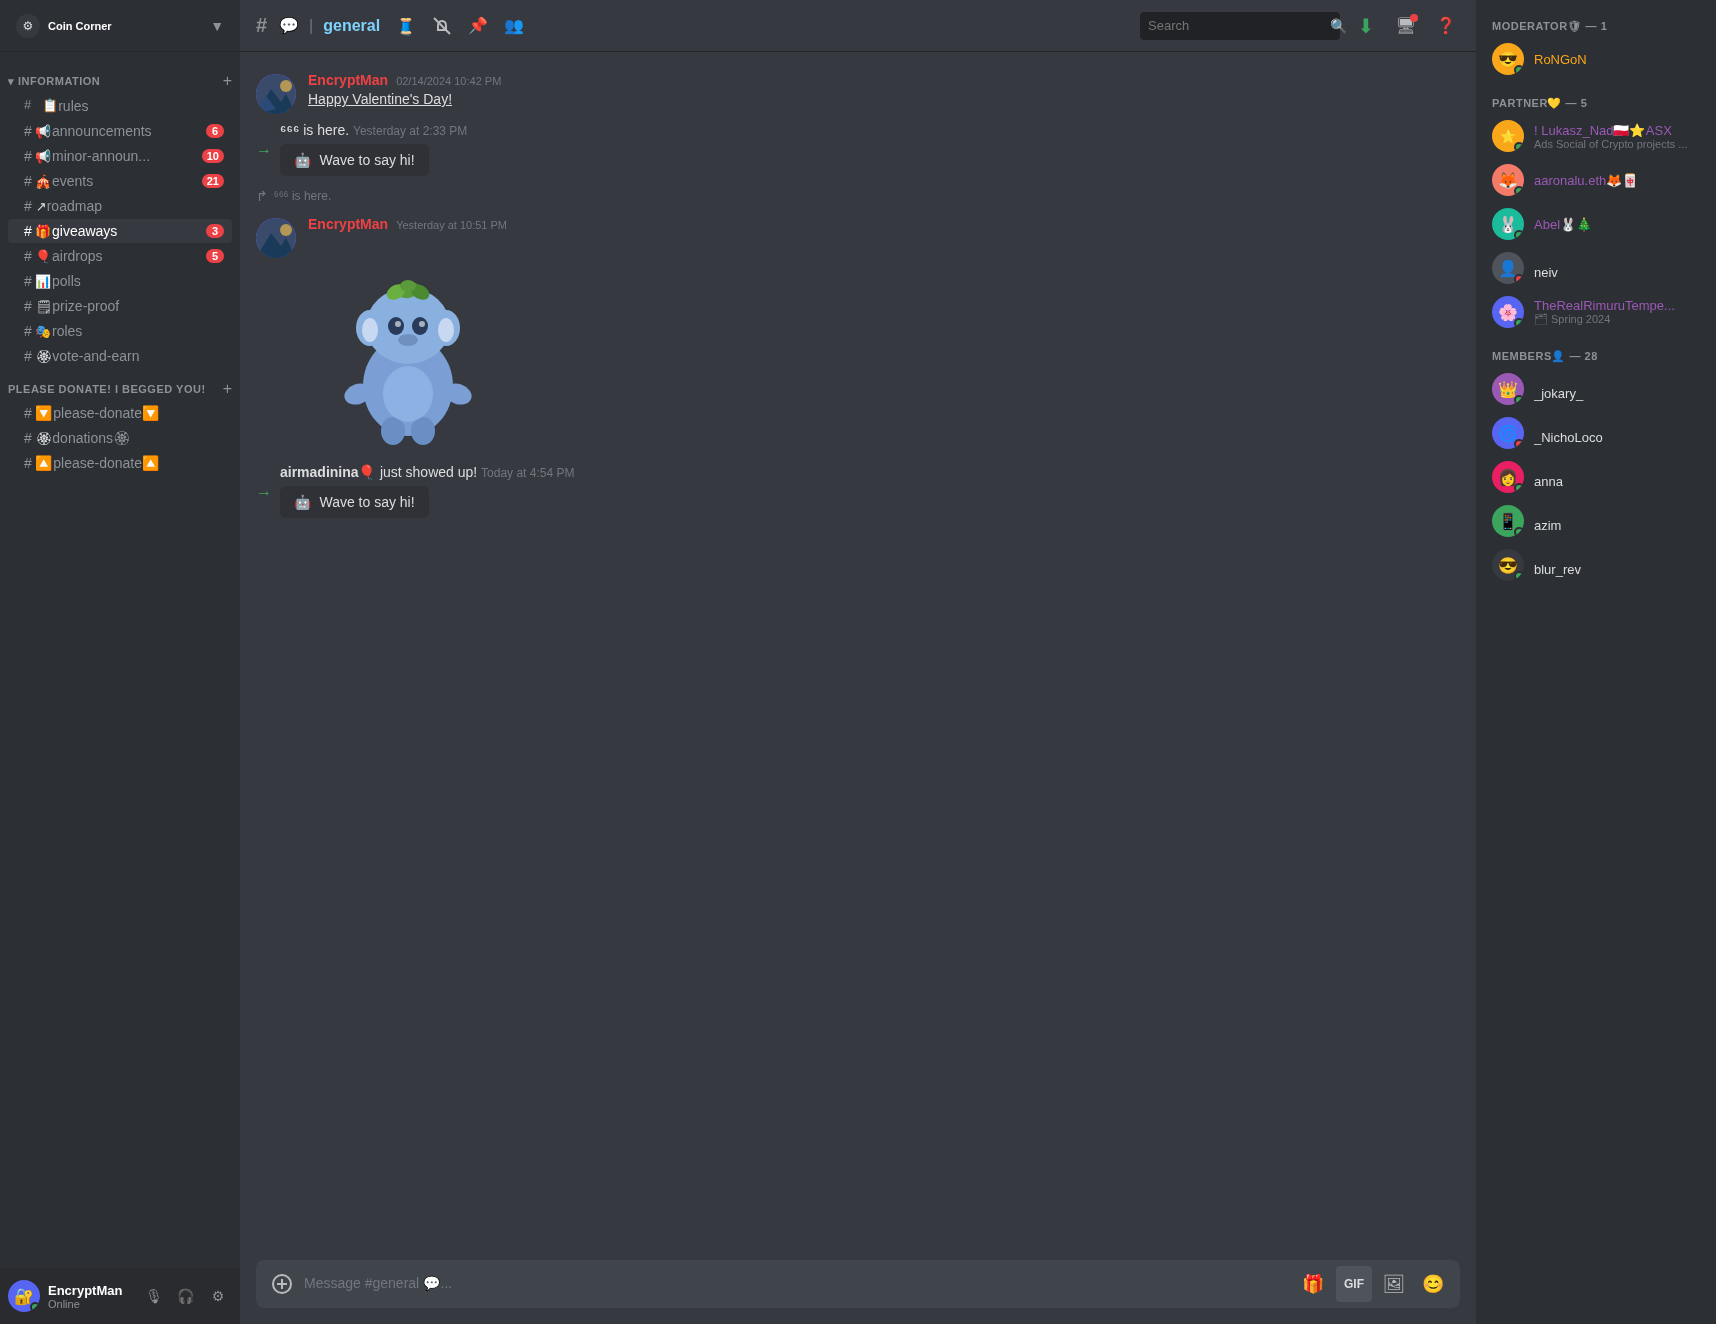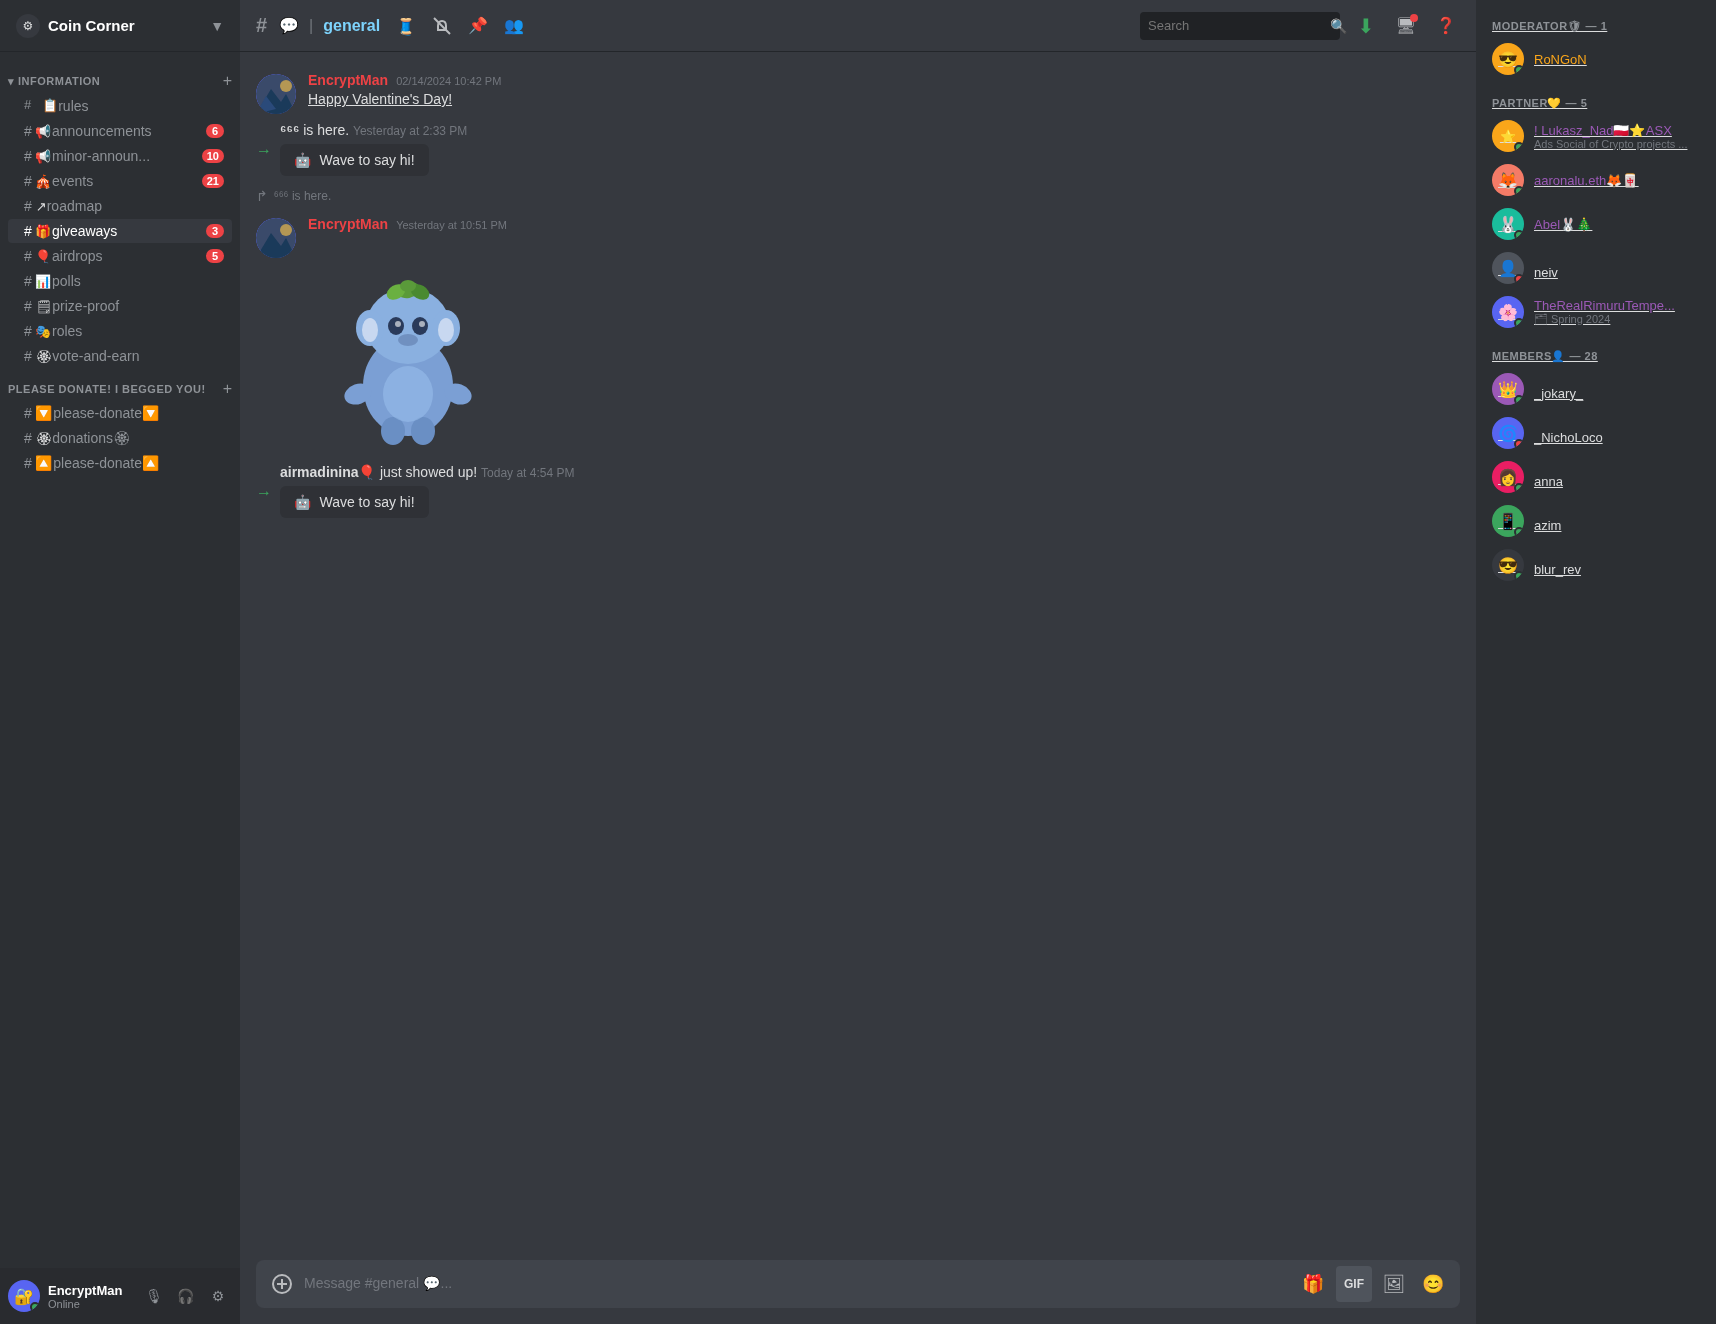--- a/index.html
+++ b/index.html
@@ -48,21 +48,21 @@
       background: #36393f;
       border-radius: 50%;
       display: flex;
       align-items: center;
       justify-content: center;
       font-size: 12px;
     }
 
     .server-name {
       font-weight: 600;
-      font-size: 15px;
+      font-size: 11px;
       color: #fff;
     }
 
     .channel-list {
       flex: 1;
       overflow-y: auto;
       padding: 8px 0;
     }
 
     .channel-list::-webkit-scrollbar { width: 4px; }
@@ -434,21 +434,20 @@
       background: #2c2f33;
       overflow-y: auto;
       padding: 12px 0;
     }
 
     .right-panel::-webkit-scrollbar { width: 4px; }
     .right-panel::-webkit-scrollbar-thumb { background: #202225; border-radius: 2px; }
 
     .member-section {
       margin-bottom: 8px;
-      text-decoration: underline;
     }
 
     .member-section-header {
       font-size: 11px;
       font-weight: 700;
       color: #8e9297;
       text-transform: uppercase;
       letter-spacing: 0.5px;
       padding: 8px 16px 4px;
     }

